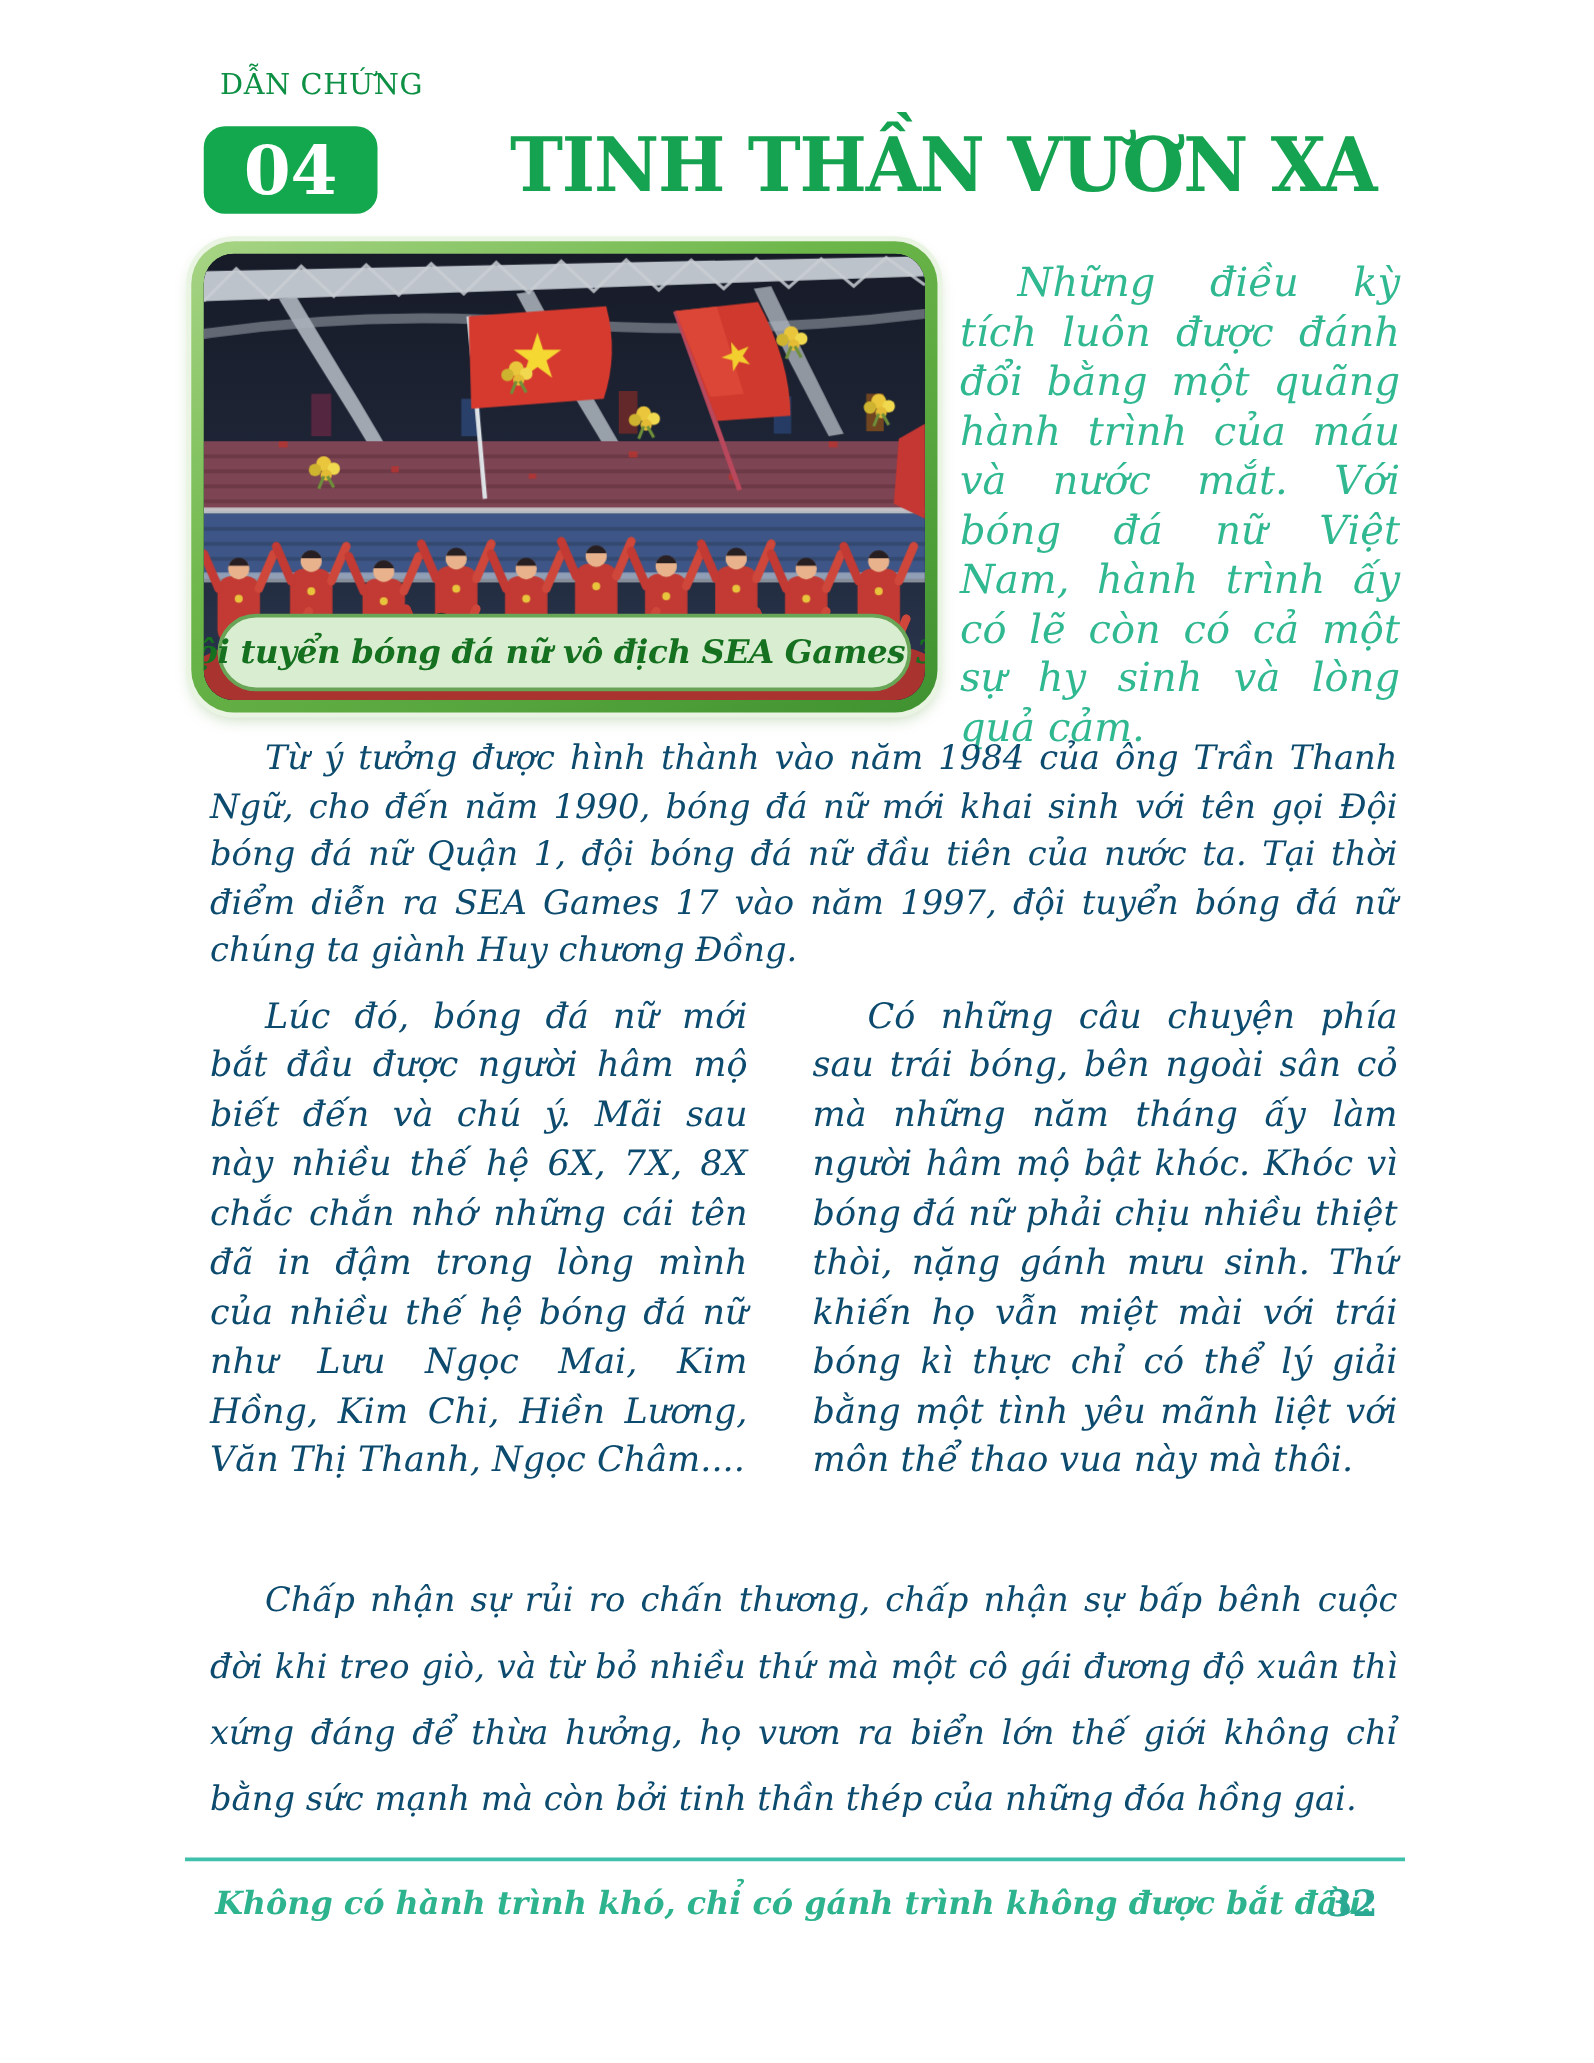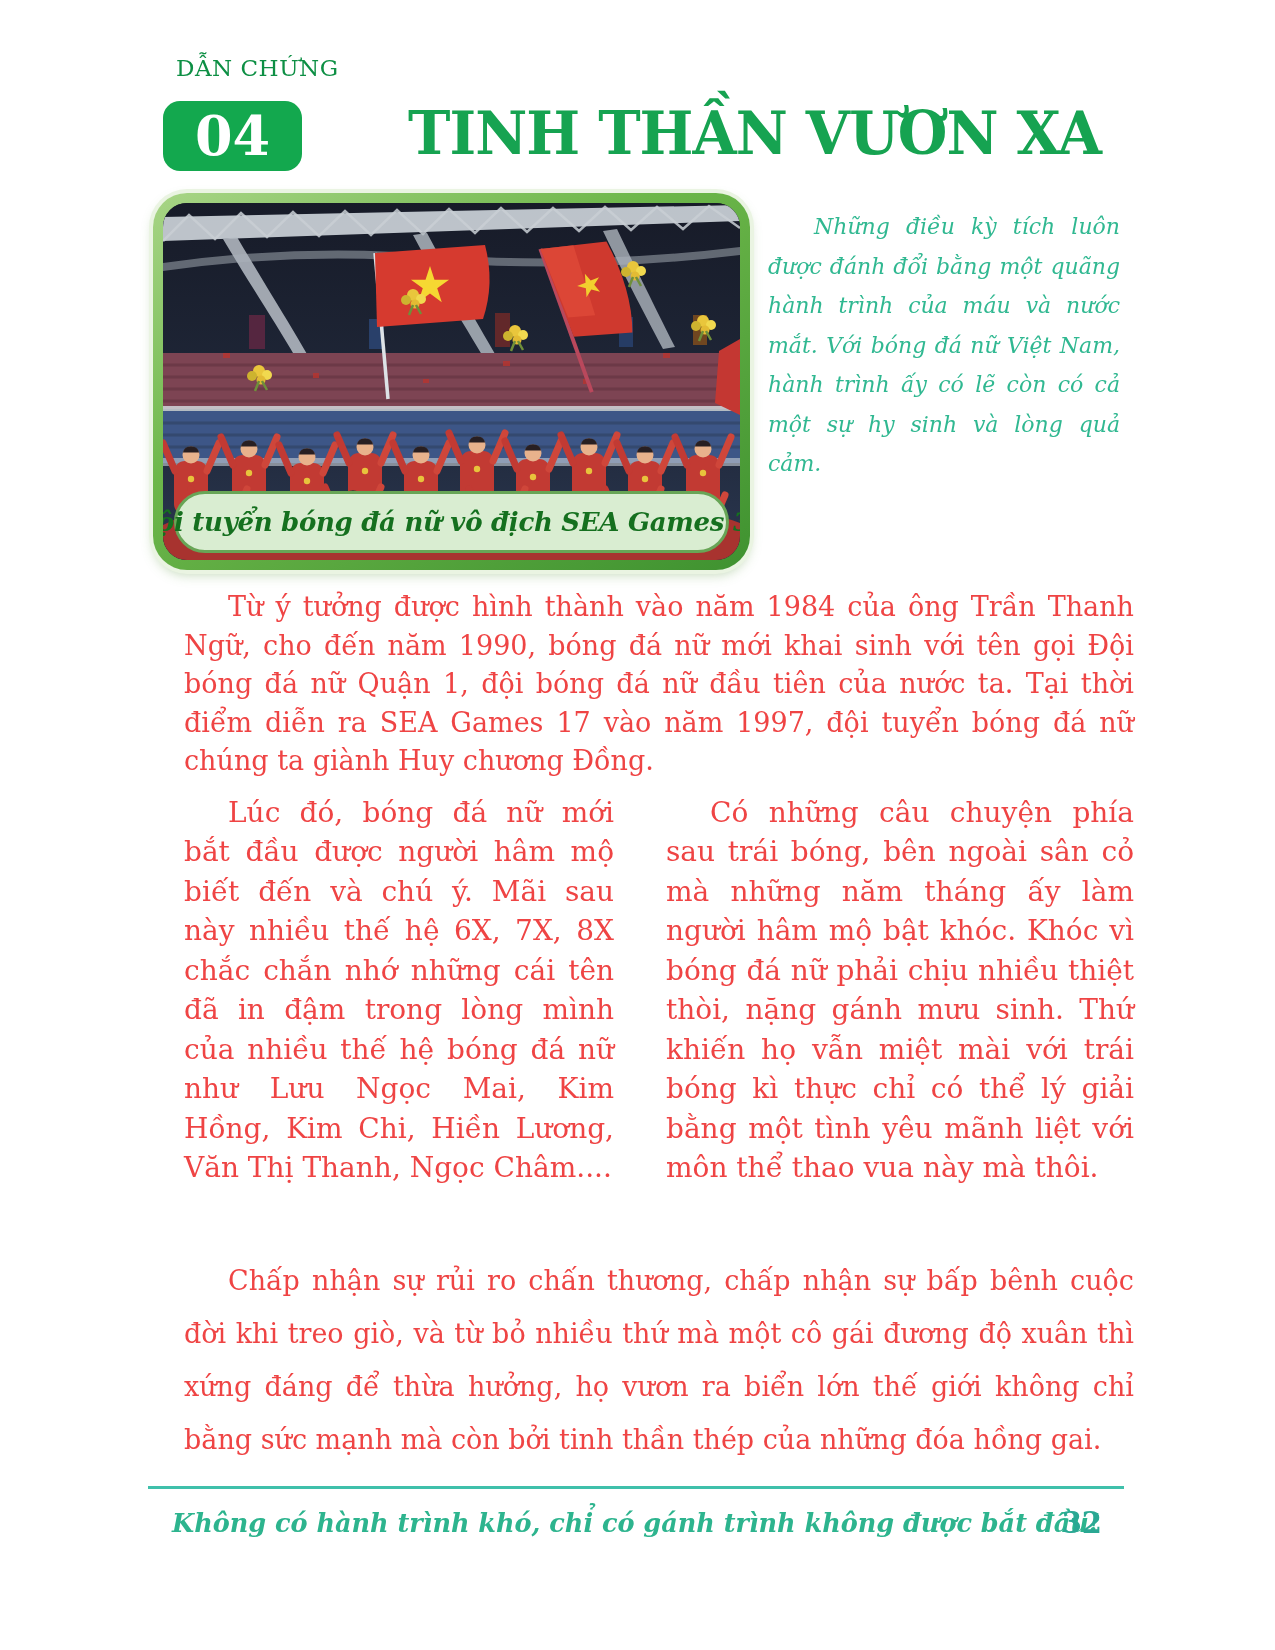--- a/index.html
+++ b/index.html
@@ -36,25 +36,25 @@
   .photo svg{display:block;width:100%;height:100%;}
   .caption-pill{
     position:absolute;left:11px;right:11px;bottom:7px;height:62px;box-sizing:border-box;
     background:#d9edd1;border:3px solid #68a556;border-radius:31px;
     display:flex;align-items:center;justify-content:center;
     color:#15701f;font-weight:bold;font-style:italic;font-size:26px;letter-spacing:-.3px;white-space:nowrap;
   }
   
   .intro{
     position:absolute;left:768px;top:207px;width:352px;
-    color:#30b891;font-style:italic;font-size:22px;line-height:39.5px;
+    color:#30b891;font-style:italic;font-size:32px;line-height:39.5px;
     text-align:justify;text-indent:46px;margin:0;
   }
   .content{
-    position:absolute;left:184px;top:588px;width:950px;color:#ef4444;
+    position:absolute;left:168px;top:588px;width:950px;color:#0c4a6e;font-style:italic;
   }
   .p-history,.p-closing{
     margin:0;font-size:27px;line-height:38.5px;text-align:justify;text-indent:44px;
   }
   .columns{
     margin-top:12px;display:grid;grid-template-columns:430px 468px;column-gap:52px;
   }
   .columns p{margin:0;font-size:28px;line-height:39.5px;text-align:justify;text-indent:44px;}
   .p-closing{margin-top:66px;line-height:53px;}
   

